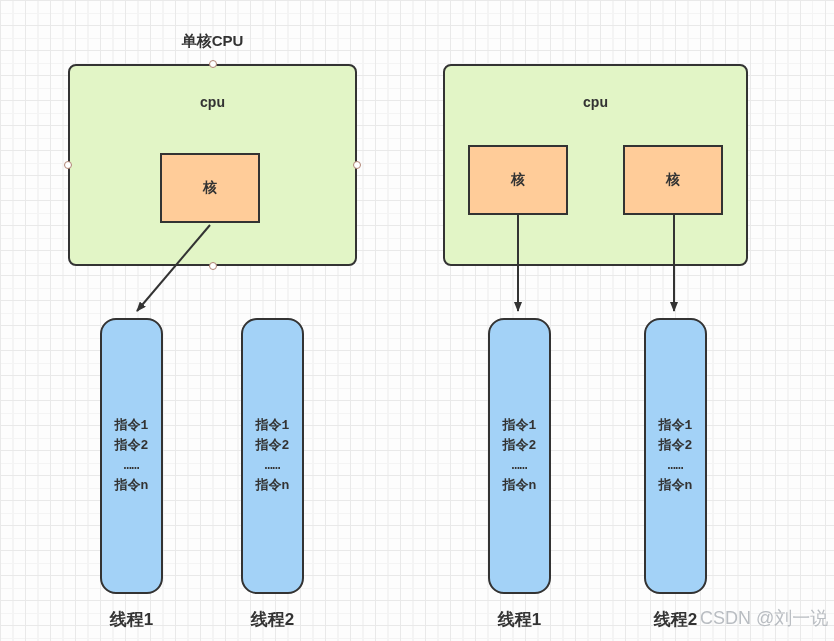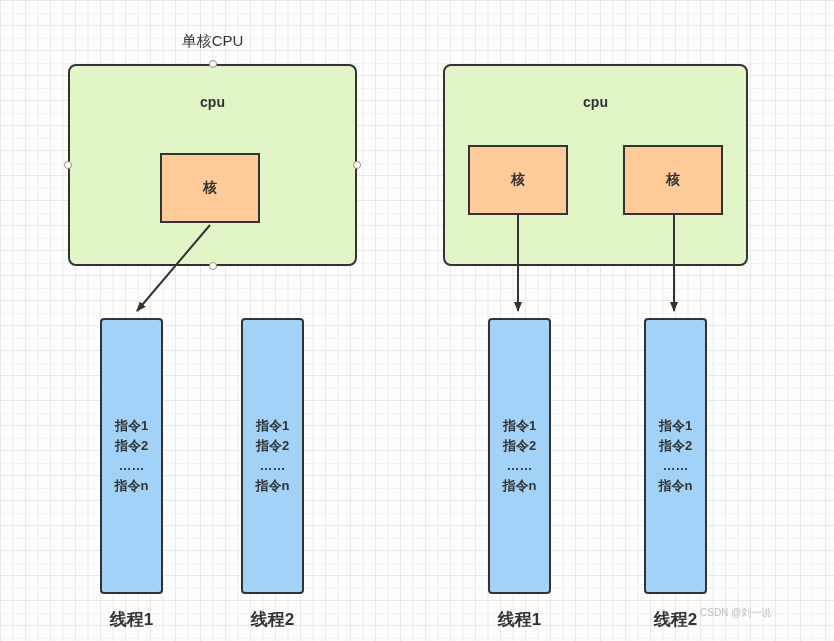--- a/index.html
+++ b/index.html
@@ -14,21 +14,21 @@
     background-color:#fdfdfd;
     background-image:
       repeating-linear-gradient(to right, #e9e9e9 0 1px, transparent 1px 25px),
       repeating-linear-gradient(to bottom, #e9e9e9 0 1px, transparent 1px 25px),
       repeating-linear-gradient(to right, #f4f4f4 0 1px, transparent 1px 12.5px),
       repeating-linear-gradient(to bottom, #f4f4f4 0 1px, transparent 1px 12.5px);
     color:var(--text,#333333);
   }
   .abs{position:absolute;}
   .diagram-title{
-    font-size:15px;font-weight:normal;text-align:center;
+    font-size:15px;font-weight:bold;text-align:center;
     color:var(--text,#333333);
   }
   .cpu-box{
     position:absolute;
     background:var(--cpu-box-fill,#e2f5c6);
     border:2px solid var(--cpu-box-border,#333333);
     border-radius:8px;
     box-sizing:border-box;
   }
   .cpu-label{
@@ -43,23 +43,23 @@
     display:flex;align-items:center;justify-content:center;
     font-size:14px;font-weight:bold;
   }
   .thread{
     position:absolute;top:318px;width:63px;
   }
   .thread .bar{
     width:63px;height:276px;
     background:var(--thread-fill,#a3d2f7);
     border:2px solid var(--thread-border,#333333);
-    border-radius:4px;
+    border-radius:16px;
     box-sizing:border-box;
-    display:flex;flex-direction:column;align-items:center;justify-content:center;
+    display:flex;flex-direction:column;align-items:center;justify-content:center;font-family:Liberation Mono, monospace;
   }
   .thread .ins{
     display:flex;flex-direction:column;align-items:center;
     font-size:13px;font-weight:bold;line-height:20px;
     white-space:nowrap;
   }
   .thread .bar-label{
     margin-top:14px;text-align:center;
     font-size:17px;font-weight:bold;
   }
@@ -68,21 +68,21 @@
     background:#ffffff;
     border:1.5px solid var(--handle-stroke,#b08474);
     box-sizing:border-box;
   }
   .arrow-layer{
     position:absolute;left:0;top:0;width:834px;height:641px;
     pointer-events:none;
   }
   .watermark{
     position:absolute;left:700px;top:606px;
-    font-size:10px;
+    font-size:18px;
     color:var(--watermark-color,#b9bdc2);
     white-space:nowrap;
   }
 </style>
 </head>
 <body>
 
 <div class="canvas">
 
   <div class="abs diagram-title" style="left:68px;top:32px;width:289px;">单核CPU</div>

